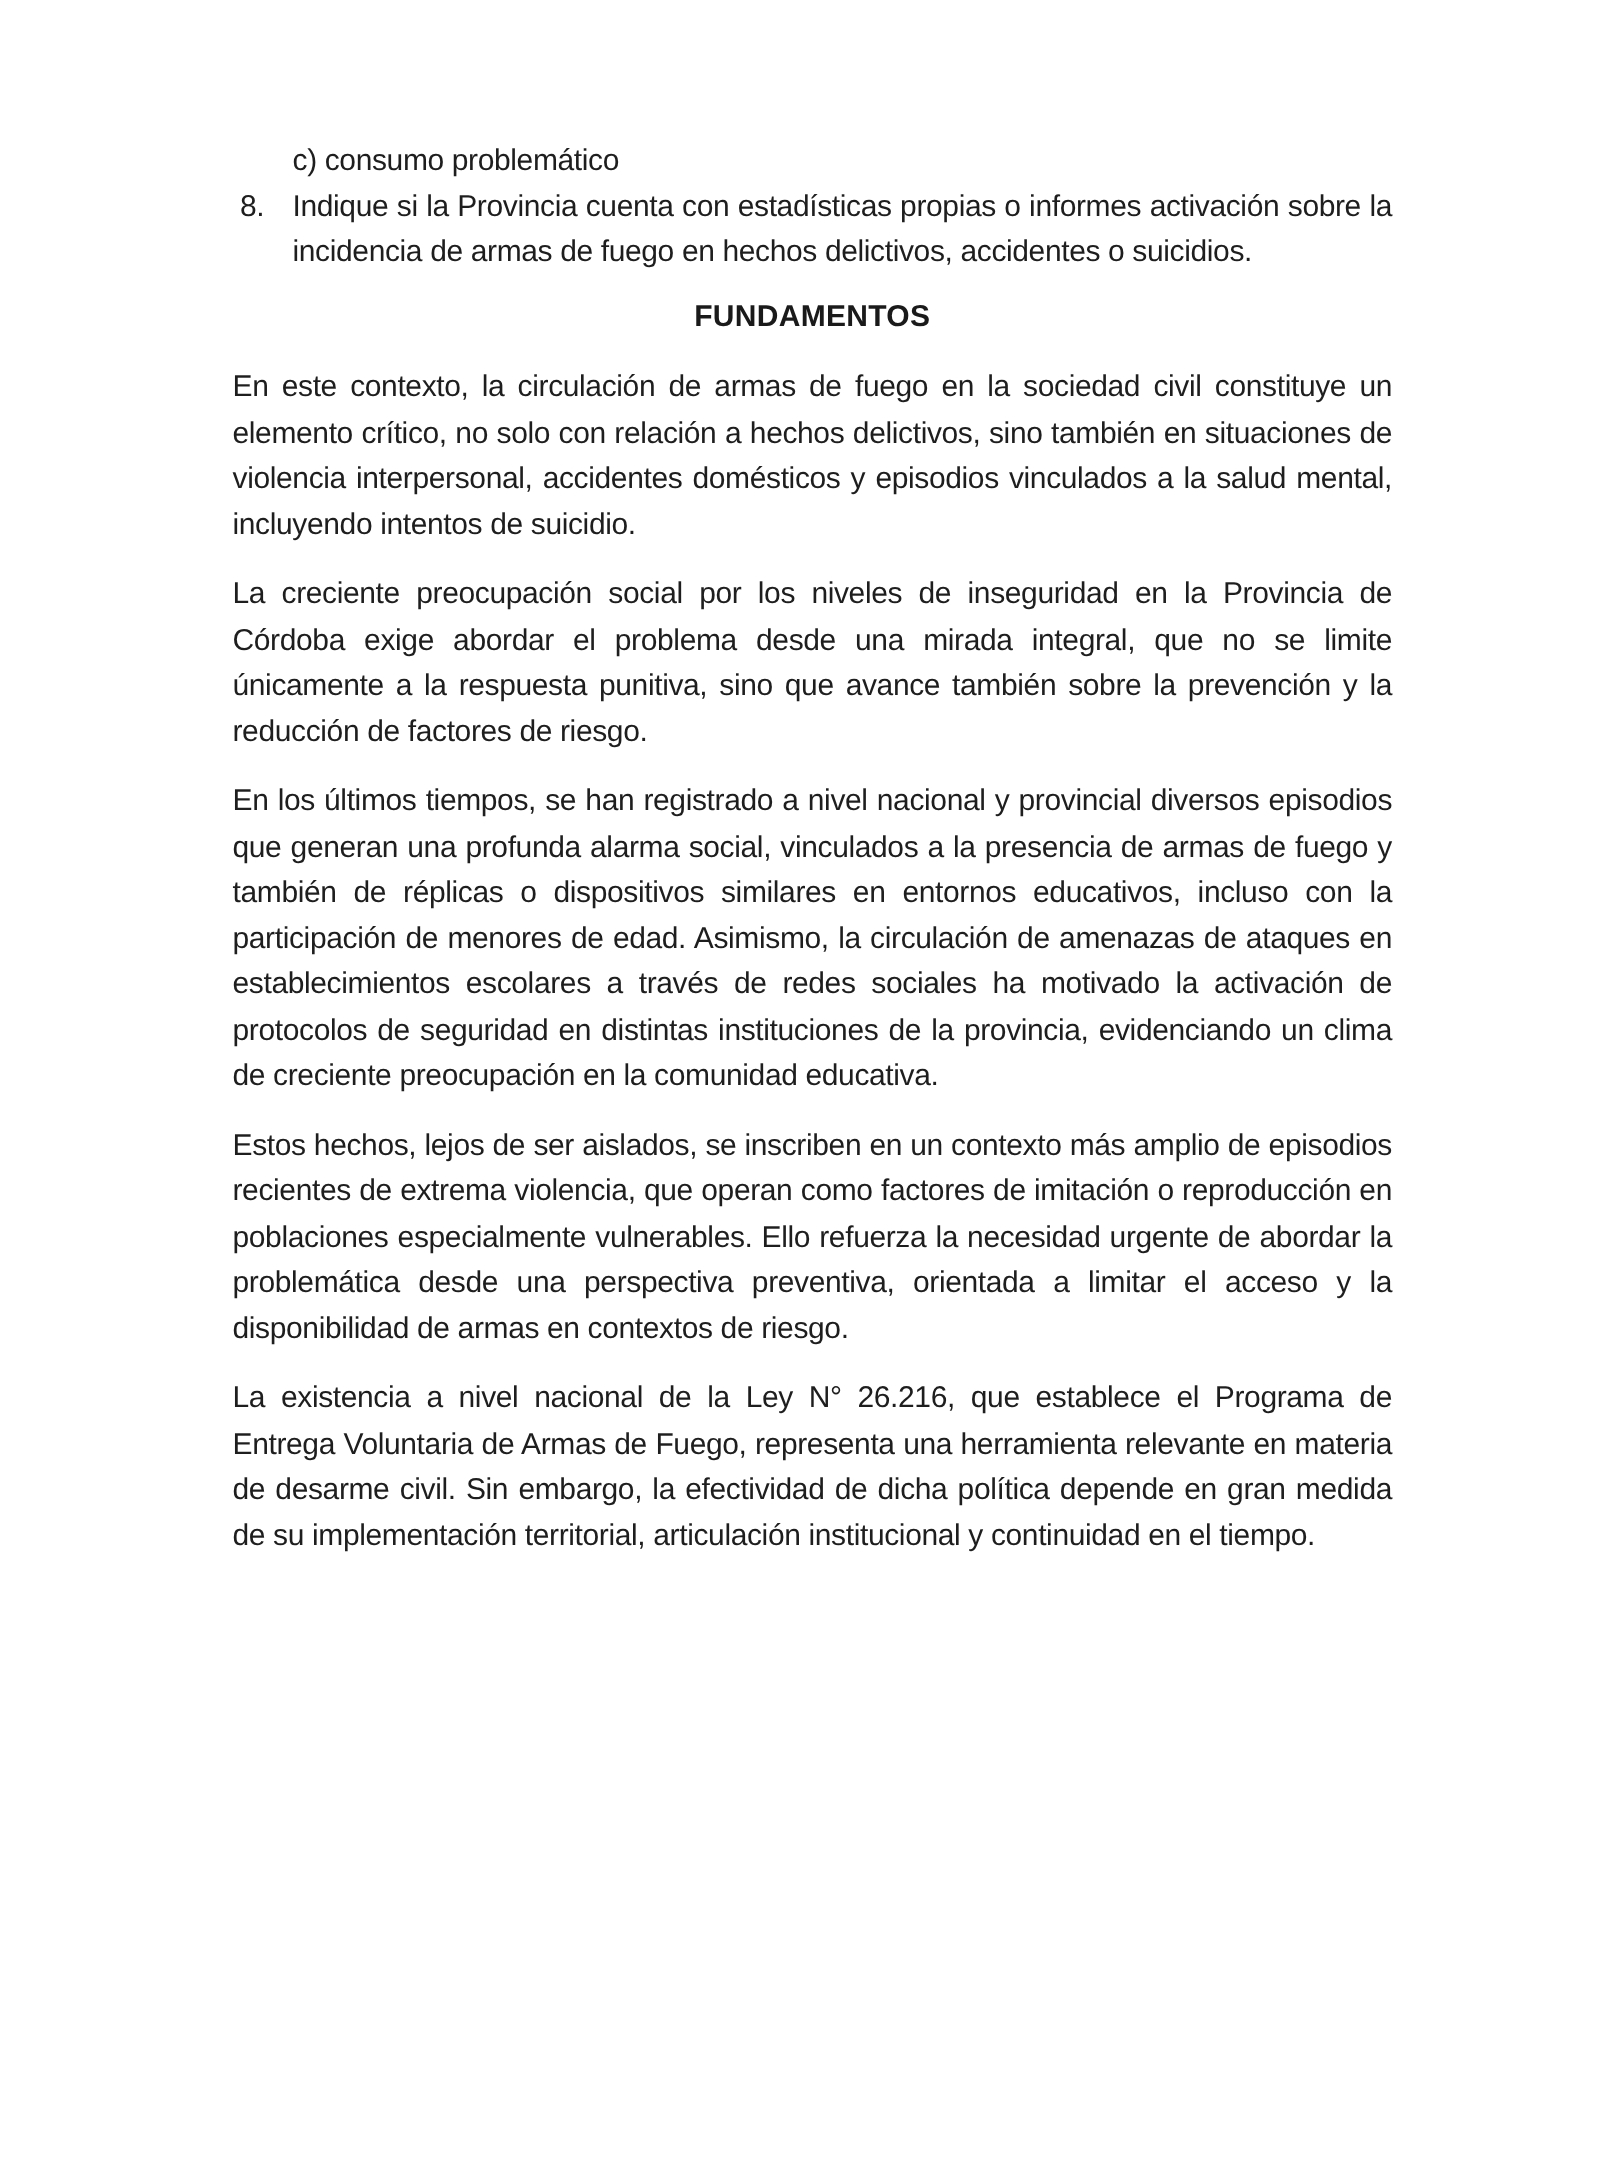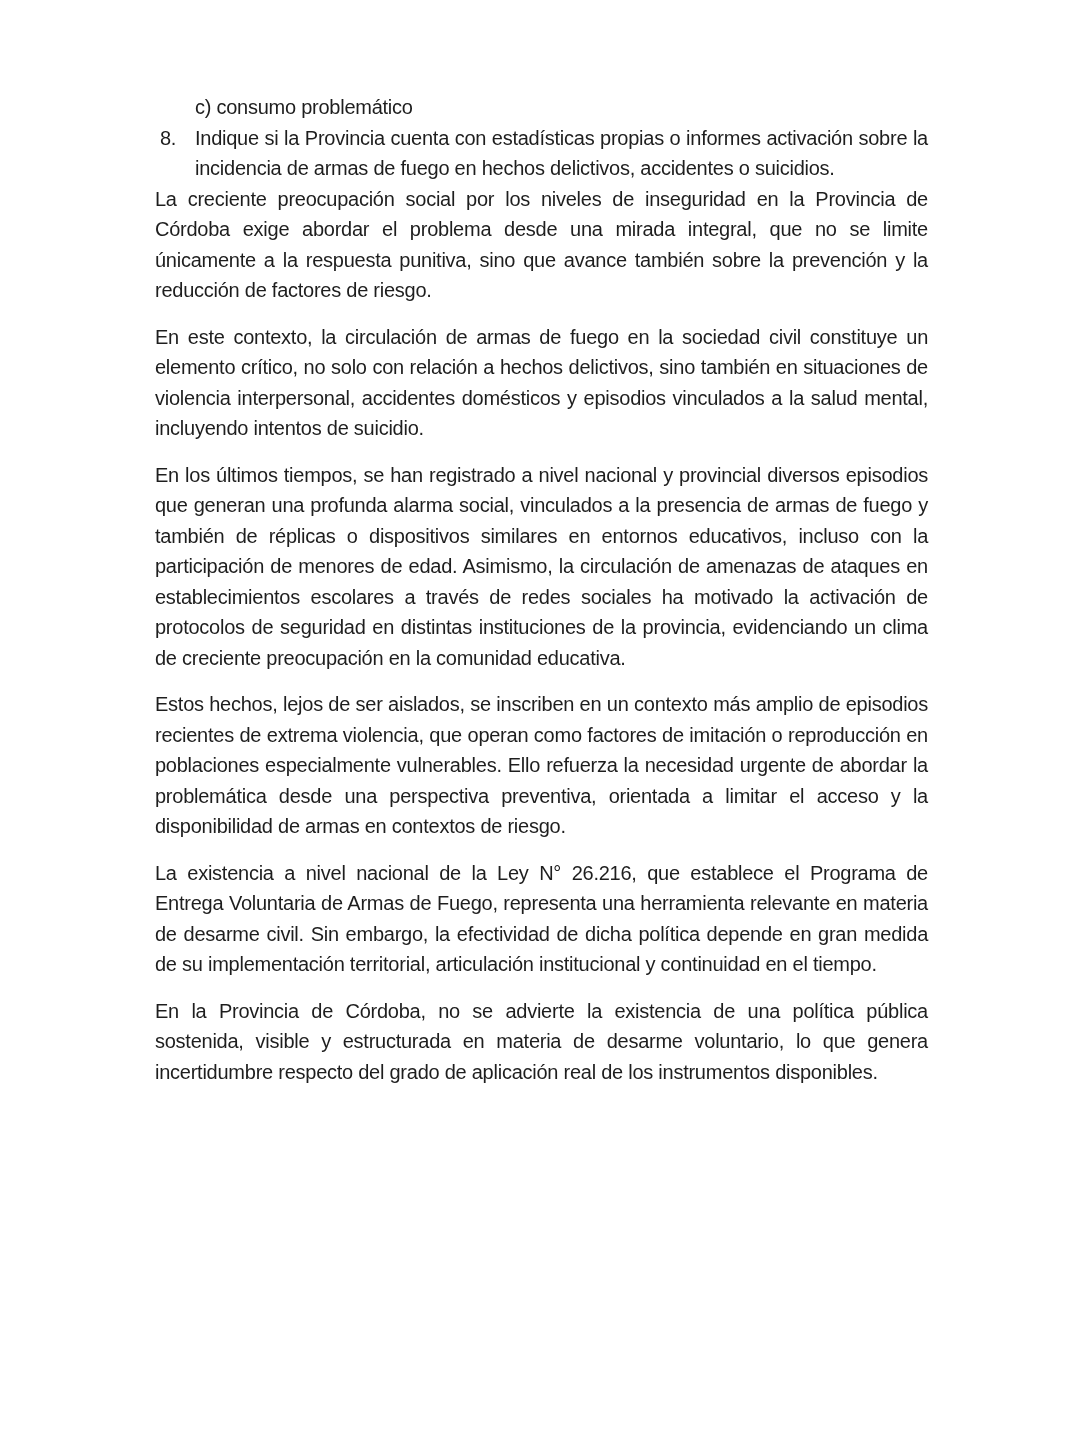--- a/index.html
+++ b/index.html
@@ -69,22 +69,22 @@
 
     <div class="sublist">
       <p class="subitem">c) consumo problemático</p>
     </div>
 
     <div class="numbered">
       <span class="num">8.</span>
       <p class="qtext">Indique si la Provincia cuenta con estadísticas propias o informes activación sobre la incidencia de armas de fuego en hechos delictivos, accidentes o suicidios.</p>
     </div>
 
+    <h2 class="heading">FUNDAMENTOS</h2>
 
+    <p class="para">En este contexto, la circulación de armas de fuego en la sociedad civil constituye un elemento crítico, no solo con relación a hechos delictivos, sino también en situaciones de violencia interpersonal, accidentes domésticos y episodios vinculados a la salud mental, incluyendo intentos de suicidio.</p>
     <p class="para">La creciente preocupación social por los niveles de inseguridad en la Provincia de Córdoba exige abordar el problema desde una mirada integral, que no se limite únicamente a la respuesta punitiva, sino que avance también sobre la prevención y la reducción de factores de riesgo.</p>
-    <p class="para">En este contexto, la circulación de armas de fuego en la sociedad civil constituye un elemento crítico, no solo con relación a hechos delictivos, sino también en situaciones de violencia interpersonal, accidentes domésticos y episodios vinculados a la salud mental, incluyendo intentos de suicidio.</p>
     <p class="para">En los últimos tiempos, se han registrado a nivel nacional y provincial diversos episodios que generan una profunda alarma social, vinculados a la presencia de armas de fuego y también de réplicas o dispositivos similares en entornos educativos, incluso con la participación de menores de edad. Asimismo, la circulación de amenazas de ataques en establecimientos escolares a través de redes sociales ha motivado la activación de protocolos de seguridad en distintas instituciones de la provincia, evidenciando un clima de creciente preocupación en la comunidad educativa.</p>
     <p class="para">Estos hechos, lejos de ser aislados, se inscriben en un contexto más amplio de episodios recientes de extrema violencia, que operan como factores de imitación o reproducción en poblaciones especialmente vulnerables. Ello refuerza la necesidad urgente de abordar la problemática desde una perspectiva preventiva, orientada a limitar el acceso y la disponibilidad de armas en contextos de riesgo.</p>
     <p class="para">La existencia a nivel nacional de la Ley N° 26.216, que establece el Programa de Entrega Voluntaria de Armas de Fuego, representa una herramienta relevante en materia de desarme civil. Sin embargo, la efectividad de dicha política depende en gran medida de su implementación territorial, articulación institucional y continuidad en el tiempo.</p>
-    <p class="para">En la Provincia de Córdoba, no se advierte la existencia de una política pública sostenida, visible y estructurada en materia de desarme voluntario, lo que genera incertidumbre respecto del grado de aplicación real de los instrumentos disponibles.</p>
 
   </div>
 </div>
 
 </body></html>

